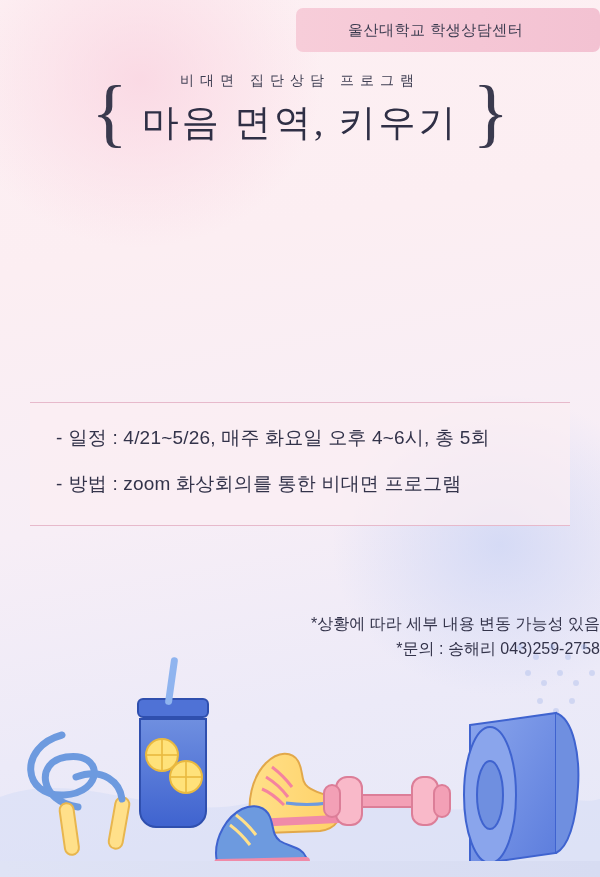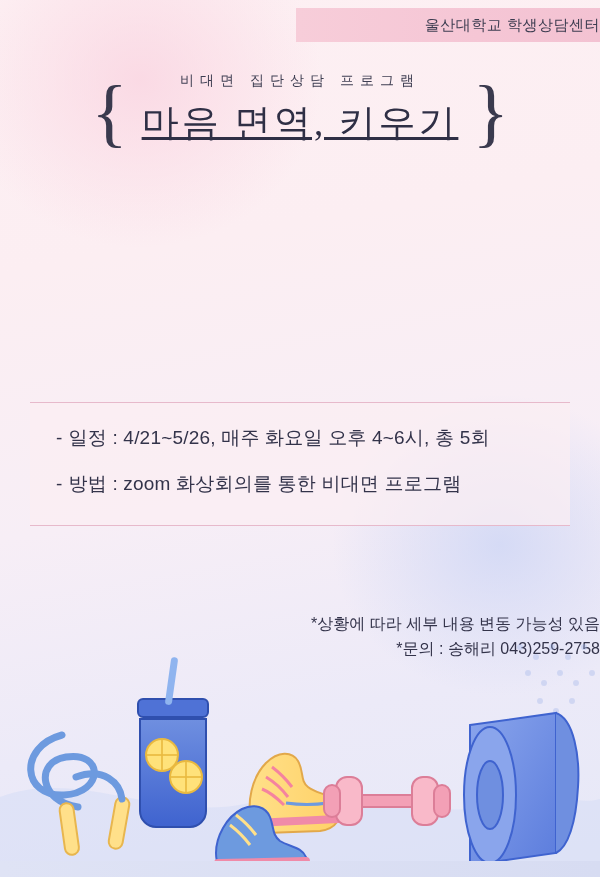--- a/index.html
+++ b/index.html
@@ -37,27 +37,28 @@
     background: radial-gradient(closest-side, rgba(206,214,245,0.8), rgba(206,214,245,0) 70%);
     pointer-events: none;
   }
 
   
   .ribbon {
     position: absolute;
     top: 8px;
     left: 296px;
     right: 0;
-    height: 34px;
+    height: 44px;
     background: linear-gradient(90deg, #f7cdd9 0%, #f5c6d5 60%, #f3c2d2 100%);
     display: flex;
     align-items: center;
-    justify-content: flex-end;
+    justify-content: flex-start;
     padding-left: 52px;
     box-sizing: border-box;
+    border-radius: 7px;
   }
   .ribbon-text {
     font-size: 15px;
     color: #3c3c50;
     letter-spacing: 0.5px;
     white-space: nowrap;
   }
 
   
   .title-wrap {
@@ -95,21 +96,20 @@
     margin-bottom: 8px;
     white-space: nowrap;
   }
   .headline {
     font-size: 37px;
     letter-spacing: 3px;
     color: #2f2f45;
     white-space: nowrap;
     font-weight: 400;
     font-family: "Liberation Serif", serif;
-    text-decoration: underline;
   }
 
   
   .copy {
     position: absolute;
     top: 222px;
     left: 0;
     right: 0;
     text-align: center;
     color: #3b3b50;

